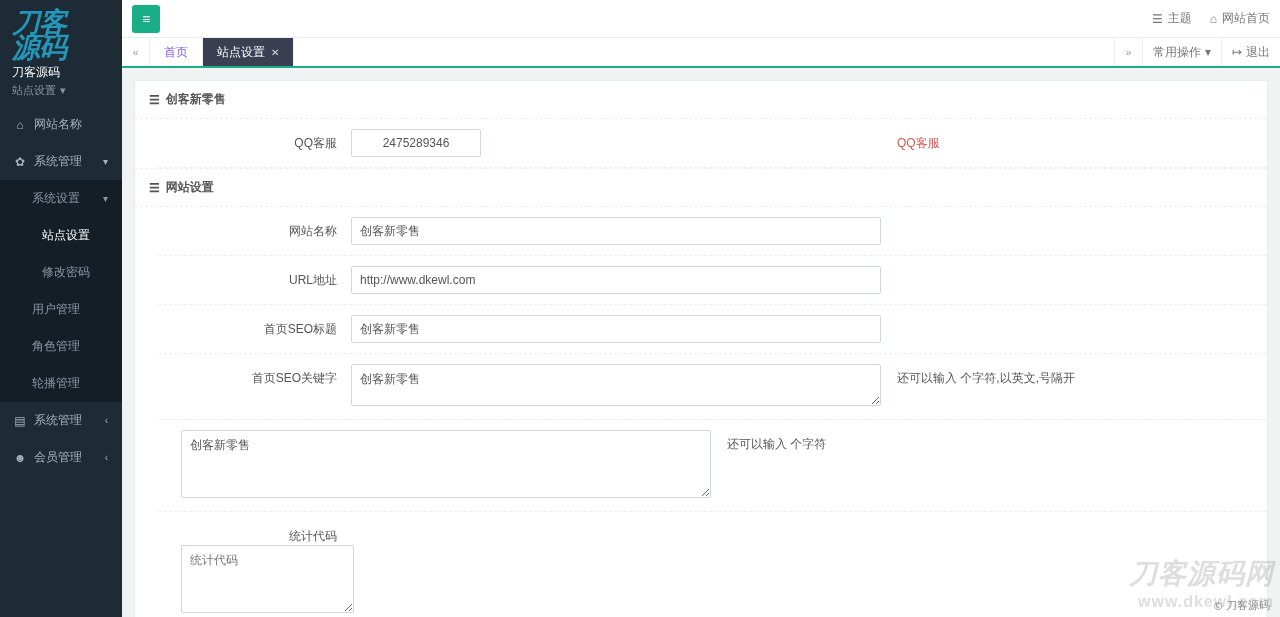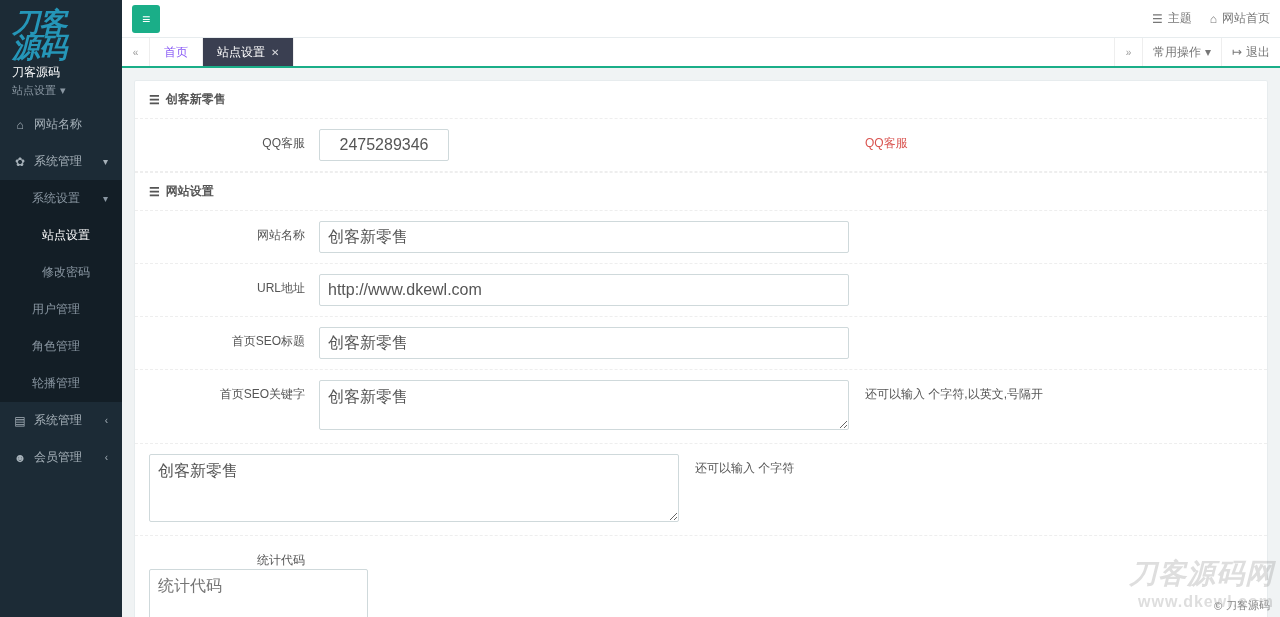--- a/index.html
+++ b/index.html
@@ -34,27 +34,27 @@
 .tab-close { font-size: 10px; opacity: 0.8; }
 .tab-right { margin-left: auto; display: flex; align-items: stretch; }
 .tab-right .tab-nav-btn { border-left: 1px solid #eee; border-right: none; }
 .tab-right .dropdown { padding: 0 10px; display: inline-flex; align-items: center; gap: 4px; color: #777; cursor: pointer; border-left: 1px solid #eee; }
 .tab-right .exit { padding: 0 10px; display: inline-flex; align-items: center; gap: 4px; color: #777; cursor: pointer; border-left: 1px solid #eee; }
 
 .content { flex: 1; overflow: auto; padding: 12px 12px 30px 12px; }
 .panel { background: #fff; border: 1px solid #e7ecee; border-radius: 2px; }
 .section-title { padding: 10px 14px; font-size: 12px; color: #555; font-weight: bold; display: flex; align-items: center; gap: 6px; border-bottom: 1px dashed #eee; }
 .section-title.inner { border-top: 1px dashed #eee; }
-.form-row { display: flex; align-items: flex-start; padding: 10px 14px; border-bottom: 1px dashed #eee; }
+.form-row { display: flex; align-items: flex-start; padding: 10px 22px; border-bottom: 1px dashed #eee; margin-left: 24px; }
 .form-row:last-child { border-bottom: none; flex-direction: column; }
 .form-label { width: 170px; text-align: right; padding-right: 14px; color: #555; font-size: 12px; padding-top: 6px; }
 .form-field { flex: 0 0 530px; }
 .form-help { flex: 1; padding-left: 16px; color: #555; font-size: 12px; padding-top: 6px; }
 .form-help.red { color: #d9534f; }
-input[type=text], textarea { width: 100%; border: 1px solid #cfd9db; border-radius: 2px; padding: 6px 8px; font-size: 16px; color: #555; font-family: inherit; background: #fff; }
+input[type=text], textarea { width: 100%; border: 1px solid #cfd9db; border-radius: 2px; padding: 6px 8px; font-size: 12px; color: #555; font-family: inherit; background: #fff; }
 input[type=text].narrow { width: 130px; text-align: center; }
 textarea { min-height: 36px; resize: vertical; }
 textarea.tall { min-height: 68px; }
 
 
 .watermark { position: absolute; right: 6px; bottom: 6px; text-align: right; pointer-events: none; opacity: 0.28; margin-left: 39px; }
 .wm-top { font-size: 28px; font-weight: bold; color: #888; font-style: italic; letter-spacing: 1px; }
 .wm-bot { font-size: 16px; color: #888; font-weight: bold; letter-spacing: 1px; }
 .footer-credit { position: absolute; right: 10px; bottom: 4px; font-size: 11px; color: #888; display: flex; align-items: center; gap: 4px; }
 </style>

